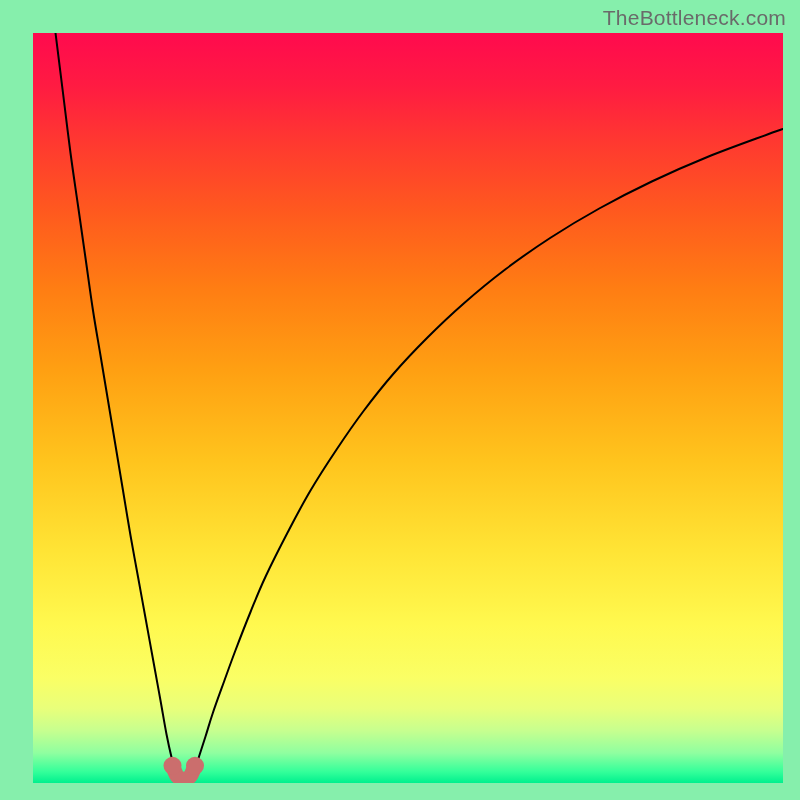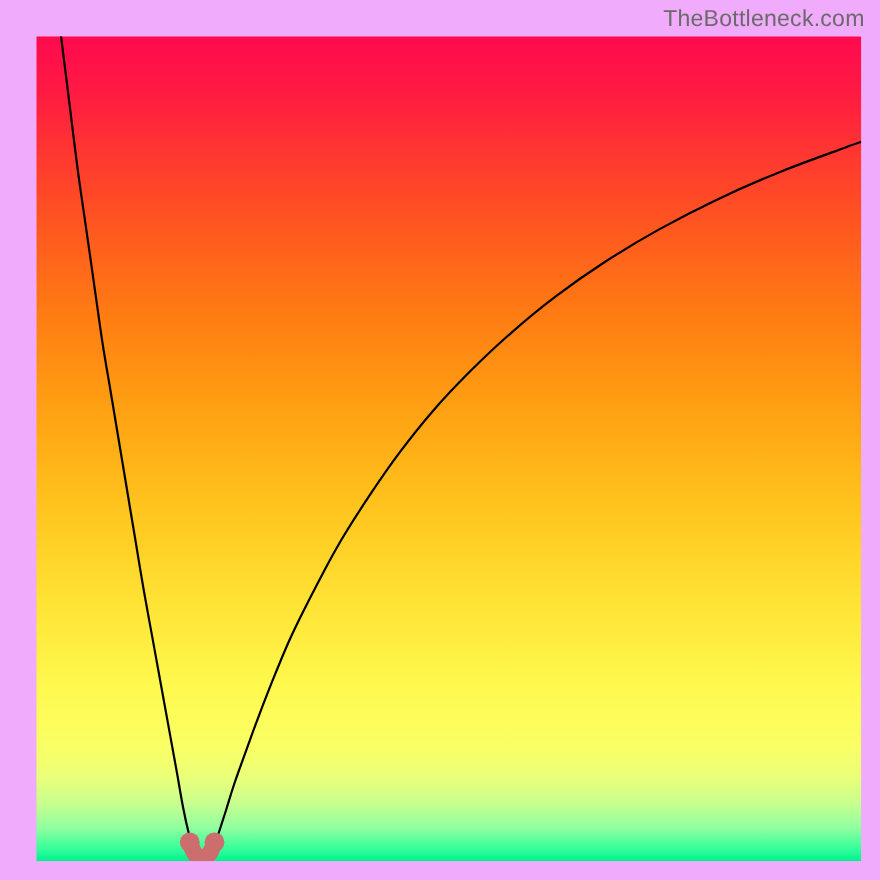--- a/index.html
+++ b/index.html
@@ -7,21 +7,21 @@
     padding: 0;
     width: 800px;
     height: 800px;
     background: #000;
     overflow: hidden;
   }
   .frame {
     position: absolute;
     left: 0; top: 0;
     width: 800px; height: 800px;
-    background: #f0abfc;
+    background: #86efac;
   }
   .plot {
     position: absolute;
     left: 33px;
     top: 33px;
     width: 750px;
     height: 750px;
     overflow: hidden;
   }
   .gradient {

